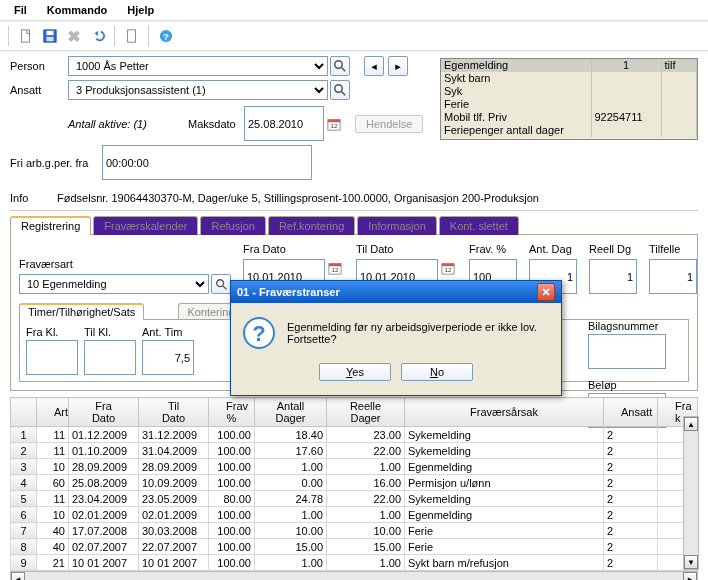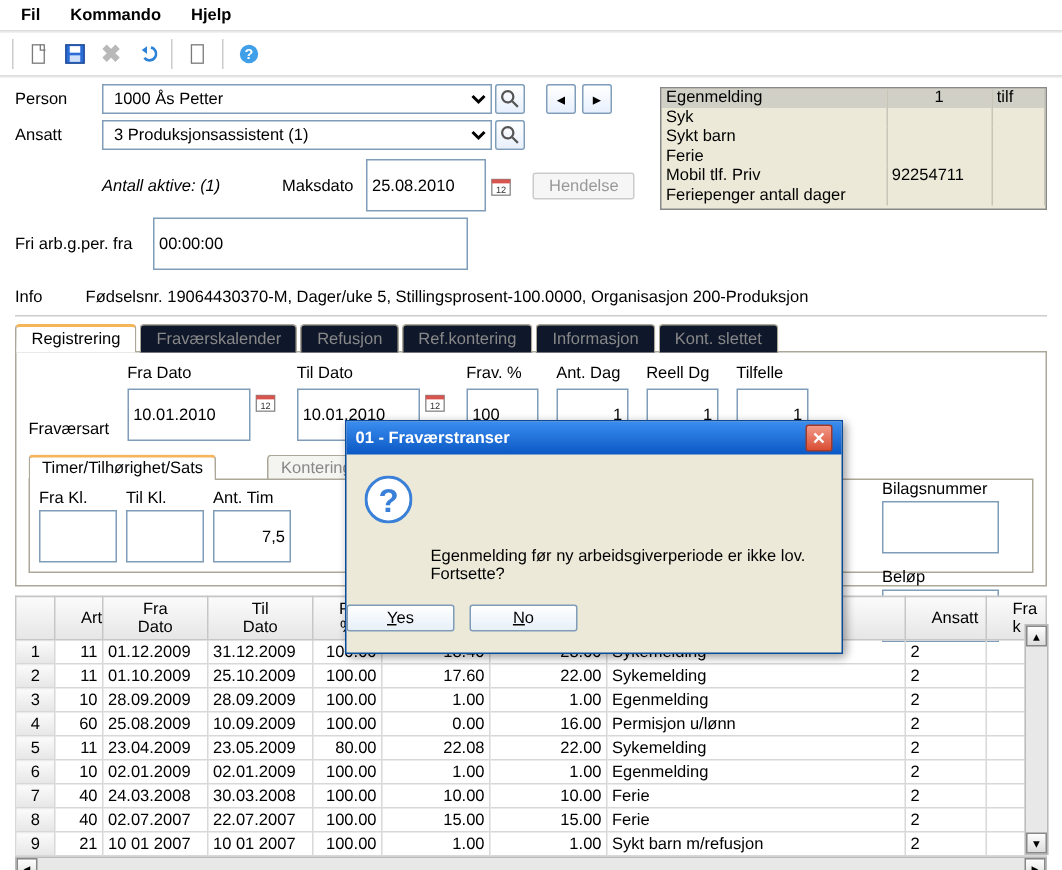--- a/index.html
+++ b/index.html
@@ -23,21 +23,21 @@
   .cal-btn svg { width:14px; height:14px; }
   .btn { border: 1px solid #7f9db9; background: linear-gradient(#fff,#e7eff8); padding: 2px 10px; border-radius: 2px; min-width: 60px; text-align: center; }
   .btn.disabled { color: #999; border-color: #ccc; background: #f6f6f6; }
   .right-grid { border: 1px solid #888; background: #ece9d8; position: absolute; top: 58px; right: 10px; width: 258px; height: 82px; overflow: hidden; }
   .right-grid table { width: 100%; border-collapse: collapse; }
   .right-grid td { border-right: 1px solid #c7c5b8; padding: 0 3px; height: 13px; line-height: 13px; white-space: nowrap; overflow: hidden; }
   .right-grid tr.sel td { background: #d0d0c6; color: #000; }
   .info-line { font-size: 11px; padding: 4px 10px; }
   .tabs-outer { margin: 4px 10px 6px; }
   .tab-strip { display: flex; gap: 0; }
-  .tab-strip .tab { border: 1px solid #aca899; border-bottom: none; padding: 3px 10px 3px; margin-right: 2px; background: #0f172a; border-radius: 3px 3px 0 0; color: #888; position: relative; top:1px; }
+  .tab-strip .tab { border: 1px solid #aca899; border-bottom: none; padding: 3px 10px 3px; margin-right: 2px; background: #4c1d95; border-radius: 3px 3px 0 0; color: #888; position: relative; top:1px; }
   .tab-strip .tab.active { background: #fff; color: #000; z-index: 2; border-top: 2px solid #f5b55b; padding-top: 2px; }
   .tab-body { border: 1px solid #aca899; padding: 8px; background: #fff; }
   .criteria { display: flex; gap: 12px; align-items: end; }
   .crit-col { display: flex; flex-direction: column; gap: 2px; }
   .crit-label { margin-bottom: 2px; }
   .sub-tabs { margin-top: 8px; }
   .sub-tab-strip { display: flex; gap: 32px; }
   .sub-tab-strip .tab { border: 1px solid #aca899; border-bottom: none; padding: 2px 8px; margin-right: 2px; background: #f4f4f0; border-radius: 3px 3px 0 0; color: #888; font-size: 11px; position: relative; top:1px; }
   .sub-tab-strip .tab.active { background: #fff; color: #000; z-index: 2; border-top: 2px solid #f5b55b; padding-top:1px; }
   .sub-body { border: 1px solid #aca899; padding: 6px; display: flex; gap: 16px; position: relative; }
@@ -52,21 +52,21 @@
   .vscroll { position: absolute; right: -1px; top: 19px; bottom: 1px; width: 16px; background: #e8e8e8; border: 1px solid #bbb; }
   .hscroll { height: 16px; margin: 0 10px; background: #e8e8e8; border: 1px solid #bbb; position: relative; }
   .hscroll .arrow-l, .hscroll .arrow-r, .vscroll .arrow-u, .vscroll .arrow-d { position: absolute; width: 14px; height: 14px; background: linear-gradient(#fefefe,#ddd); border:1px solid #888; display:flex; align-items:center; justify-content:center; font-size:9px; }
   .hscroll .arrow-l { left:0; top:0; } .hscroll .arrow-r { right:0; top:0; }
   .vscroll .arrow-u { top:0; left:0; } .vscroll .arrow-d { bottom:0; left:0; }
   .dialog { position: absolute; top: 280px; left: 230px; width: 332px; background: #ece9d8; border: 1px solid #0a4c9c; box-shadow: 2px 2px 6px rgba(0,0,0,0.4); }
   .dialog-title { background: linear-gradient(#3b8df0,#0a58c4); color:#fff; padding: 4px 6px; font-weight: bold; display:flex; justify-content: space-between; align-items:center; height:22px; }
   .dialog-close { width:18px; height:18px; background: linear-gradient(#f29a8a,#d94e33); color:#fff; border:1px solid #a13a28; border-radius:2px; display:flex; align-items:center; justify-content:center; font-size:11px; font-weight:bold; }
   .dialog-body { padding: 14px 12px 6px; display:flex; gap: 12px; }
   .dialog-icon { width:32px; height:32px; flex-shrink:0; }
-  .dialog-buttons { display:flex; gap:10px; justify-content:flex-start; padding: 8px 0 14px; }
+  .dialog-buttons { display:flex; gap:10px; justify-content:center; padding: 8px 0 14px; }
   .dialog-btn { border:1px solid #7f9db9; background: linear-gradient(#fff,#e7eff8); padding:2px 0; border-radius:2px; width:72px; text-align:center; }
   .right-extra { position:absolute; right:22px; top:0px; display:flex; gap:30px; }
 </style>
 </head>
 <body>
 <div class="window">
 
 <div class="menubar">
   <span class="menu-item">Fil</span>
   <span class="menu-item">Kommando</span>
@@ -160,26 +160,26 @@
 
 <div class="right-grid">
   <table>
     <tbody>
           <tr class="sel">
             <td style="width:150px">Egenmelding</td>
             <td style="width:70px;text-align:center">1</td>
             <td>tilf</td>
           </tr>
     <tr>
+            <td>Sykt barn</td>
+            <td></td>
+            <td></td>
+          </tr>
+    <tr>
             <td>Syk</td>
-            <td></td>
-            <td></td>
-          </tr>
-    <tr>
-            <td>Sykt barn</td>
             <td></td>
             <td></td>
           </tr>
     <tr>
             <td>Ferie</td>
             <td></td>
             <td></td>
           </tr>
     <tr>
             <td>Mobil tlf. Priv</td>
@@ -207,20 +207,29 @@
     <div class="tab">Fraværskalender</div>
     <div class="tab">Refusjon</div>
     <div class="tab">Ref.kontering</div>
     <div class="tab">Informasjon</div>
     <div class="tab">Kont. slettet</div>
   </div>
   <div class="tab-body">
     <div class="criteria">
       <div class="crit-col">
         <span class="crit-label">Fraværsart</span>
+        <div style="display:flex;">
+          <select style="width:190px;"><option>10 Egenmelding</option></select>
+          <div class="mag-btn">
+                <svg width="11" height="11" viewBox="0 0 16 16">
+                  <circle cx="6" cy="6" r="5" fill="none" stroke="#555" stroke-width="2"></circle>
+                  <line x1="10" y1="10" x2="15" y2="15" stroke="#555" stroke-width="2"></line>
+                </svg>
+              </div>
+        </div>
       </div>
       <div class="crit-col">
         <span class="crit-label">Fra Dato</span>
         <div style="display:flex;">
           <input type="text" style="width: 82px;" value="10.01.2010">
           <div class="cal-btn">
                 <svg viewBox="0 0 16 16">
                   <rect x="1" y="3" width="14" height="12" fill="#fff" stroke="#888"></rect>
                   <rect x="1" y="3" width="14" height="3" fill="#d9534f"></rect>
                   <text x="8" y="13" text-anchor="middle" font-size="7" fill="#333">12</text>
@@ -333,21 +342,21 @@
             <td>18.40</td>
             <td>23.00</td>
             <td class="l">Sykemelding</td>
             <td class="l">2</td>
             <td></td>
           </tr>
           <tr>
             <td style="background:linear-gradient(#fbfbfb,#e6e6e6);text-align:center;">2</td>
             <td>11</td>
             <td class="l">01.10.2009</td>
-            <td class="l">25.10.2009</td>
+            <td class="l">31.04.2009</td>
             <td>100.00</td>
             <td>17.60</td>
             <td>22.00</td>
             <td class="l">Sykemelding</td>
             <td class="l">2</td>
             <td></td>
           </tr>
           <tr>
             <td style="background:linear-gradient(#fbfbfb,#e6e6e6);text-align:center;">3</td>
             <td>10</td>
@@ -371,42 +380,42 @@
             <td class="l">Permisjon u/lønn</td>
             <td class="l">2</td>
             <td></td>
           </tr>
           <tr>
             <td style="background:linear-gradient(#fbfbfb,#e6e6e6);text-align:center;">5</td>
             <td>11</td>
             <td class="l">23.04.2009</td>
             <td class="l">23.05.2009</td>
             <td>80.00</td>
-            <td>22.08</td>
+            <td>24.78</td>
             <td>22.00</td>
             <td class="l">Sykemelding</td>
             <td class="l">2</td>
             <td></td>
           </tr>
           <tr>
             <td style="background:linear-gradient(#fbfbfb,#e6e6e6);text-align:center;">6</td>
             <td>10</td>
             <td class="l">02.01.2009</td>
             <td class="l">02.01.2009</td>
             <td>100.00</td>
             <td>1.00</td>
             <td>1.00</td>
             <td class="l">Egenmelding</td>
             <td class="l">2</td>
             <td></td>
           </tr>
           <tr>
             <td style="background:linear-gradient(#fbfbfb,#e6e6e6);text-align:center;">7</td>
             <td>40</td>
-            <td class="l">24.03.2008</td>
+            <td class="l">17.07.2008</td>
             <td class="l">30.03.2008</td>
             <td>100.00</td>
             <td>10.00</td>
             <td>10.00</td>
             <td class="l">Ferie</td>
             <td class="l">2</td>
             <td></td>
           </tr>
           <tr>
             <td style="background:linear-gradient(#fbfbfb,#e6e6e6);text-align:center;">8</td>
@@ -449,21 +458,21 @@
     <span>01 - Fraværstranser</span>
     <div class="dialog-close">✕</div>
   </div>
   <div class="dialog-body">
     <div class="dialog-icon">
       <svg viewBox="0 0 32 32">
             <circle cx="16" cy="16" r="15" fill="#fff" stroke="#3a80d8" stroke-width="2"></circle>
             <text x="16" y="24" text-anchor="middle" font-size="22" fill="#3a80d8" font-weight="bold">?</text>
           </svg>
     </div>
-    <div style="padding-top:4px;margin-top:44px;">Egenmelding før ny arbeidsgiverperiode er ikke lov. Fortsette?</div>
+    <div style="padding-top:4px;">Egenmelding før ny arbeidsgiverperiode er ikke lov. Fortsette?</div>
   </div>
   <div class="dialog-buttons">
     <div class="dialog-btn"><u>Y</u><span>es</span></div>
     <div class="dialog-btn"><u>N</u><span>o</span></div>
   </div>
 </div>
 
 </div>
 
 </body></html>

